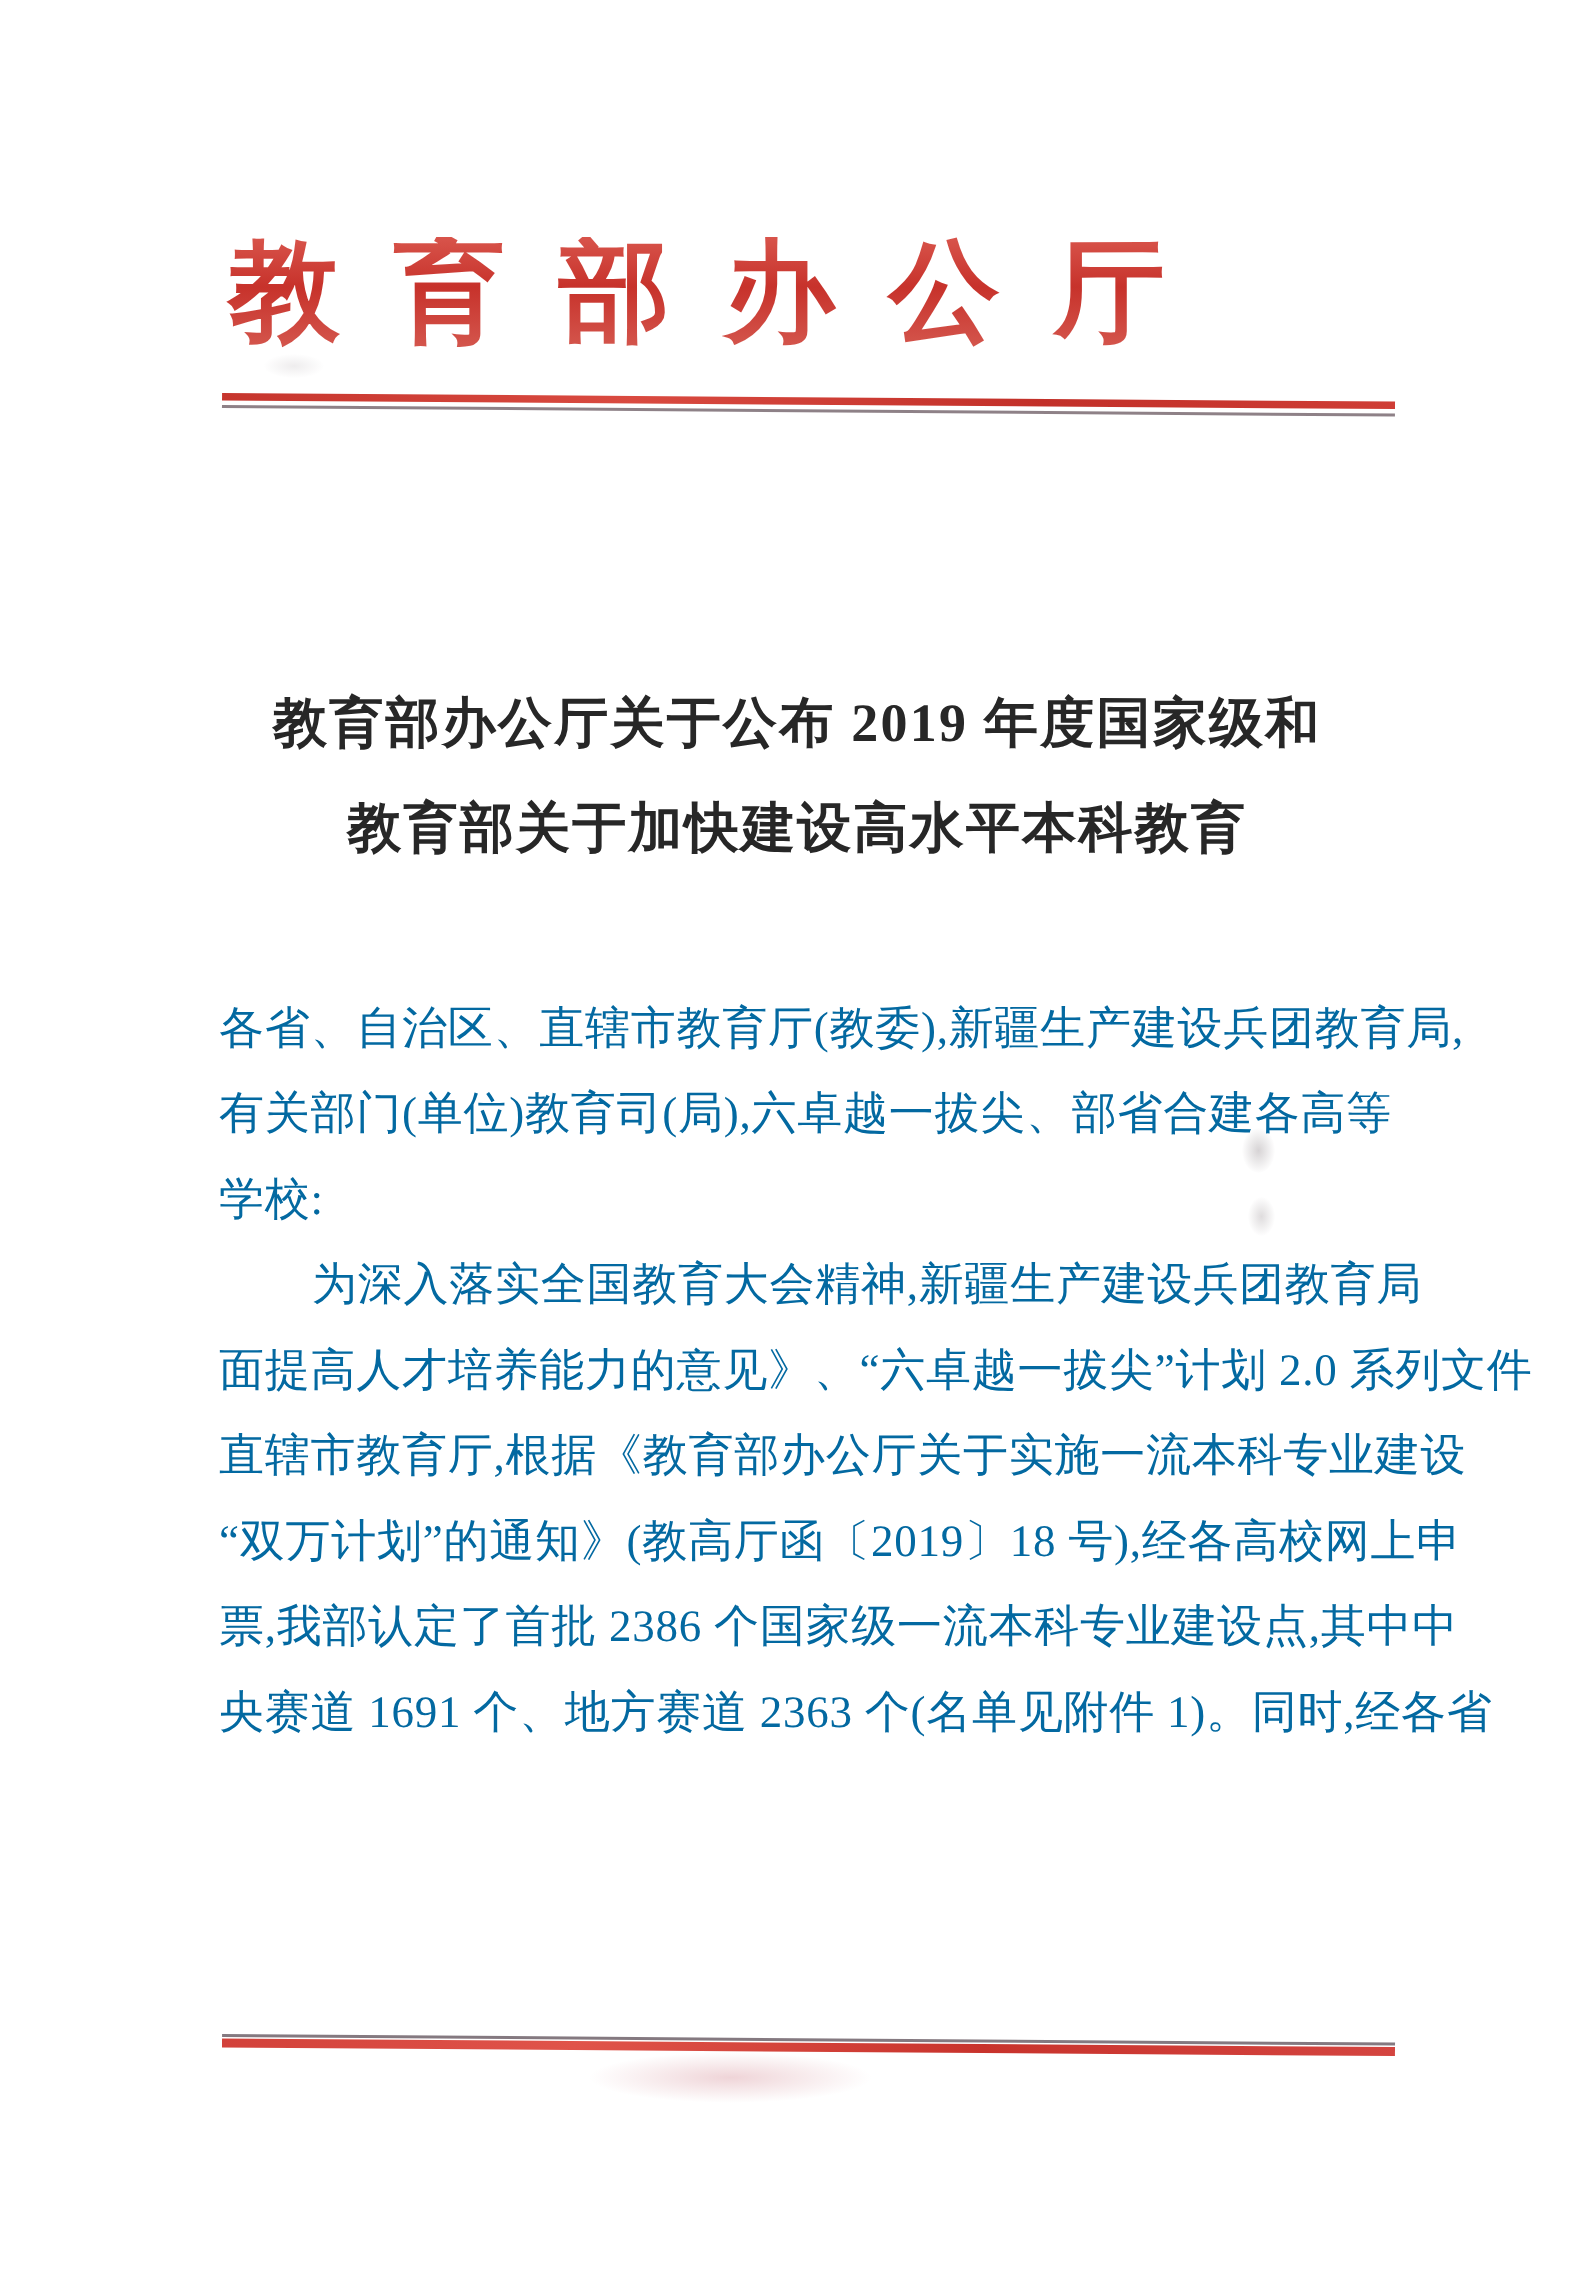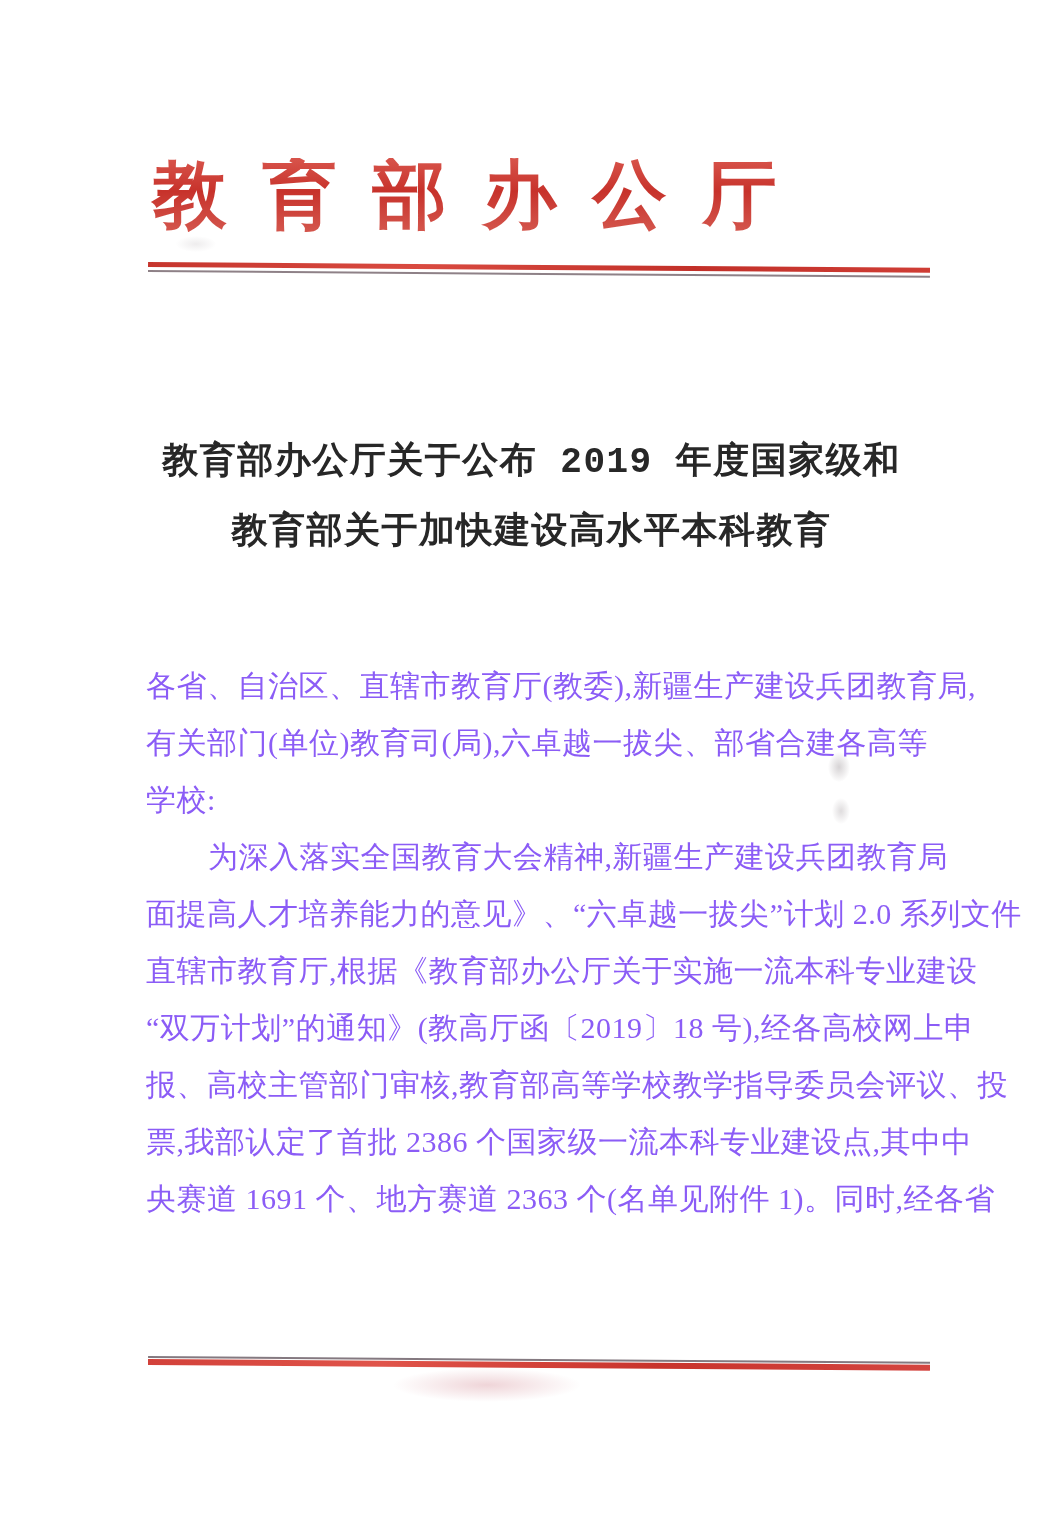--- a/index.html
+++ b/index.html
@@ -108,24 +108,23 @@
     line-height: 1.1;
     letter-spacing: 1px;
     color: #343434;
     white-space: nowrap;
   }
 
   
   #doc-title {
     position: absolute;
     left: 0;
-    top: 428px;
+    top: 447px;
     width: 1063px;
     text-align: center;
-    font-family: Liberation Mono, monospace;
   }
 
   .title-line {
     font-size: 36px;
     font-weight: bold;
     line-height: 70px;
     letter-spacing: 1.5px;
     color: #272727;
     white-space: nowrap;
   }
@@ -135,21 +134,21 @@
     position: absolute;
     left: 146px;
     top: 657px;
     width: 790px;
   }
 
   .body-line {
     font-size: 30px;
     line-height: 57px;
     letter-spacing: 0.5px;
-    color: #8b5cf6;
+    color: #0369a1;
     white-space: nowrap;
   }
 
   .body-line.indent {
     text-indent: 62px;
   }
 
   
   .smudge {
     position: absolute;
@@ -210,21 +209,20 @@
   </div>
 
   <div id="body-block">
     <div class="body-line">各省、自治区、直辖市教育厅(教委),新疆生产建设兵团教育局,</div>
     <div class="body-line">有关部门(单位)教育司(局),六卓越一拔尖、部省合建各高等</div>
     <div class="body-line">学校:</div>
     <div class="body-line indent">为深入落实全国教育大会精神,新疆生产建设兵团教育局</div>
     <div class="body-line">面提高人才培养能力的意见》、“六卓越一拔尖”计划 2.0 系列文件</div>
     <div class="body-line">直辖市教育厅,根据《教育部办公厅关于实施一流本科专业建设</div>
     <div class="body-line">“双万计划”的通知》(教高厅函〔2019〕18 号),经各高校网上申</div>
-    <div class="body-line">报、高校主管部门审核,教育部高等学校教学指导委员会评议、投</div>
     <div class="body-line">票,我部认定了首批 2386 个国家级一流本科专业建设点,其中中</div>
     <div class="body-line">央赛道 1691 个、地方赛道 2363 个(名单见附件 1)。同时,经各省</div>
   </div>
 
   <div class="rule-wrap" id="rule-bottom">
     <div class="rule-dark"></div>
     <div class="rule-red"></div>
   </div>
 
   <div class="smudge" id="smudge-top-left"></div>

